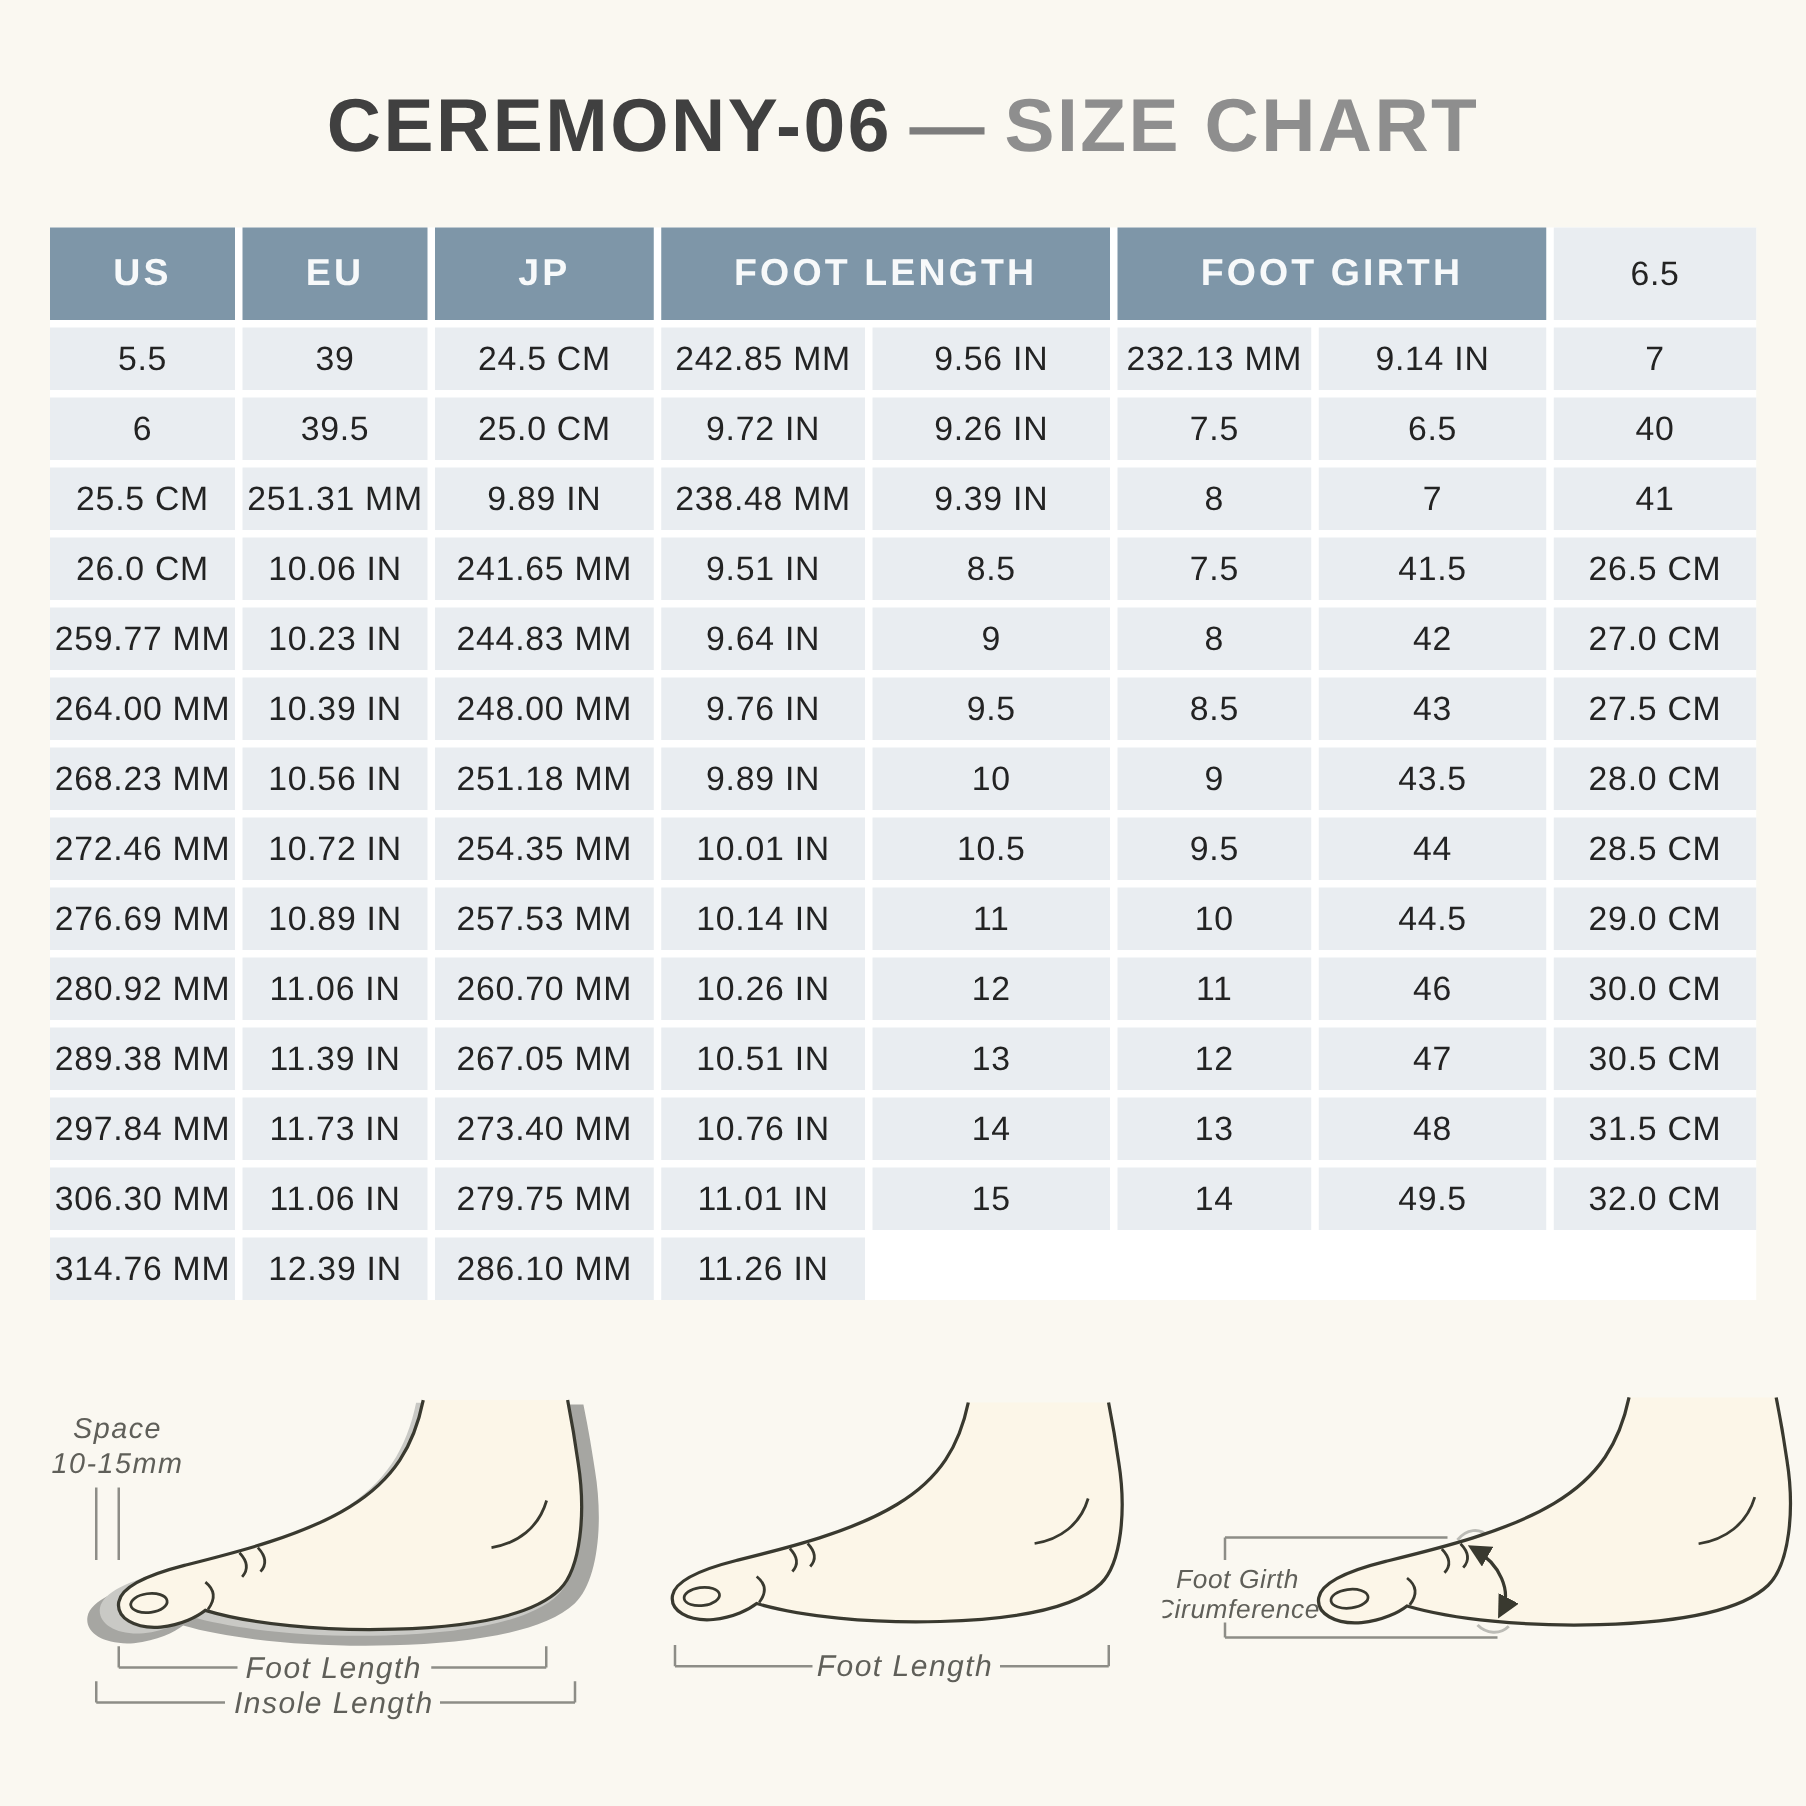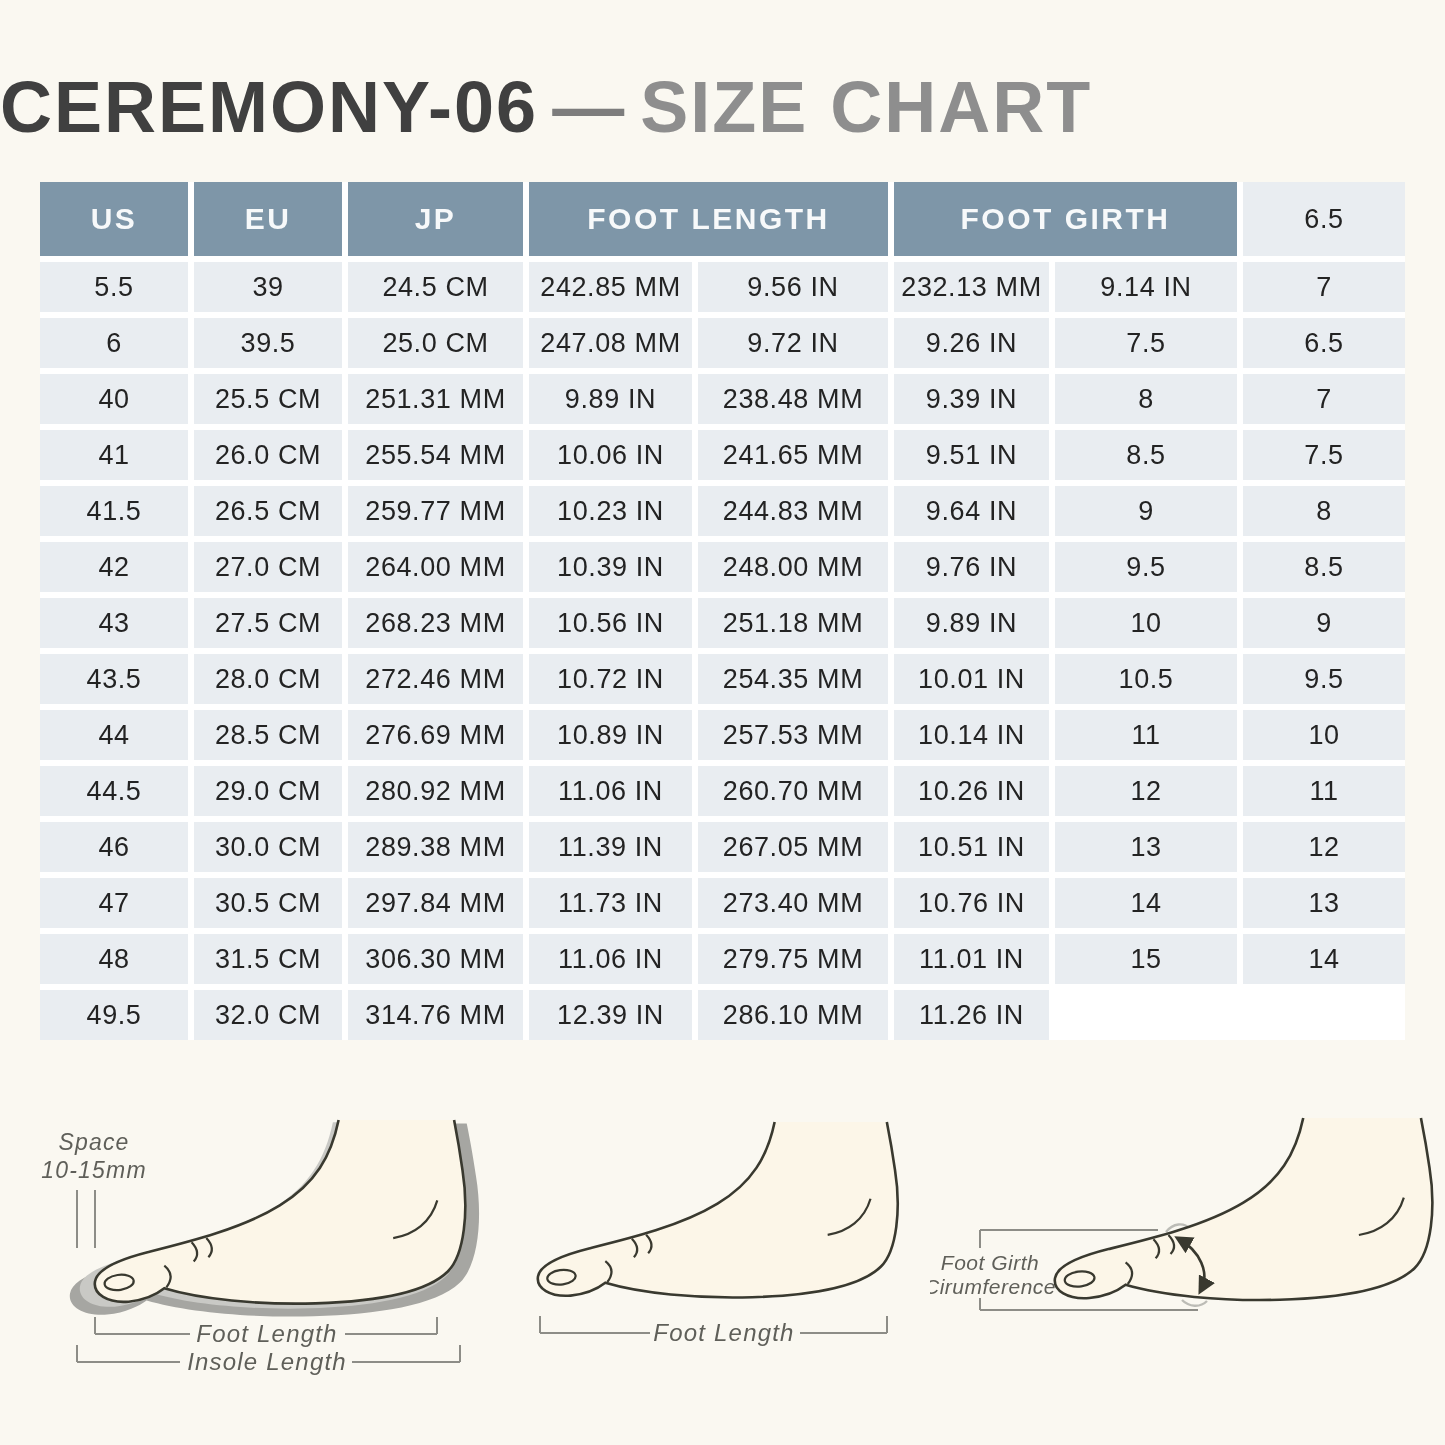--- a/index.html
+++ b/index.html
@@ -3,21 +3,21 @@
 <meta charset="utf-8">
 <style>
   html,body{margin:0;padding:0;}
   body{
     width:1445px;height:1445px;position:relative;overflow:hidden;
     background:#faf8f1;
     font-family:"Liberation Sans", sans-serif;
   }
   .title{
     position:absolute;top:66px;left:0;width:100%;
-    font-size:72px;font-weight:bold;letter-spacing:2px;
+    text-align:center;font-size:60px;font-weight:bold;letter-spacing:2px;
     color:#404040;white-space:nowrap;
   }
   .title .dash{color:#7d7d7d;margin:0 14px;font-weight:bold;}
   .title .light{color:#8e8e8e;}
   .size-table{
     position:absolute;left:40px;top:182px;width:1365px;
     display:grid;
     grid-template-columns:148fr 148fr 175fr 163fr 190fr 155fr 182fr 162fr;
     grid-template-rows:74px;grid-auto-rows:50px;
     gap:6px;background:#ffffff;
@@ -69,36 +69,34 @@
     <div class="td">39</div>
     <div class="td">24.5 CM</div>
     <div class="td">242.85 MM</div>
     <div class="td">9.56 IN</div>
     <div class="td">232.13 MM</div>
     <div class="td">9.14 IN</div>
     <div class="td">7</div>
     <div class="td">6</div>
     <div class="td">39.5</div>
     <div class="td">25.0 CM</div>
-    <div class="td">247.08 MM</div>
     <div class="td">9.72 IN</div>
     <div class="td">9.26 IN</div>
     <div class="td">7.5</div>
     <div class="td">6.5</div>
     <div class="td">40</div>
     <div class="td">25.5 CM</div>
     <div class="td">251.31 MM</div>
     <div class="td">9.89 IN</div>
     <div class="td">238.48 MM</div>
     <div class="td">9.39 IN</div>
     <div class="td">8</div>
     <div class="td">7</div>
     <div class="td">41</div>
     <div class="td">26.0 CM</div>
-    <div class="td">255.54 MM</div>
     <div class="td">10.06 IN</div>
     <div class="td">241.65 MM</div>
     <div class="td">9.51 IN</div>
     <div class="td">8.5</div>
     <div class="td">7.5</div>
     <div class="td">41.5</div>
     <div class="td">26.5 CM</div>
     <div class="td">259.77 MM</div>
     <div class="td">10.23 IN</div>
     <div class="td">244.83 MM</div>

